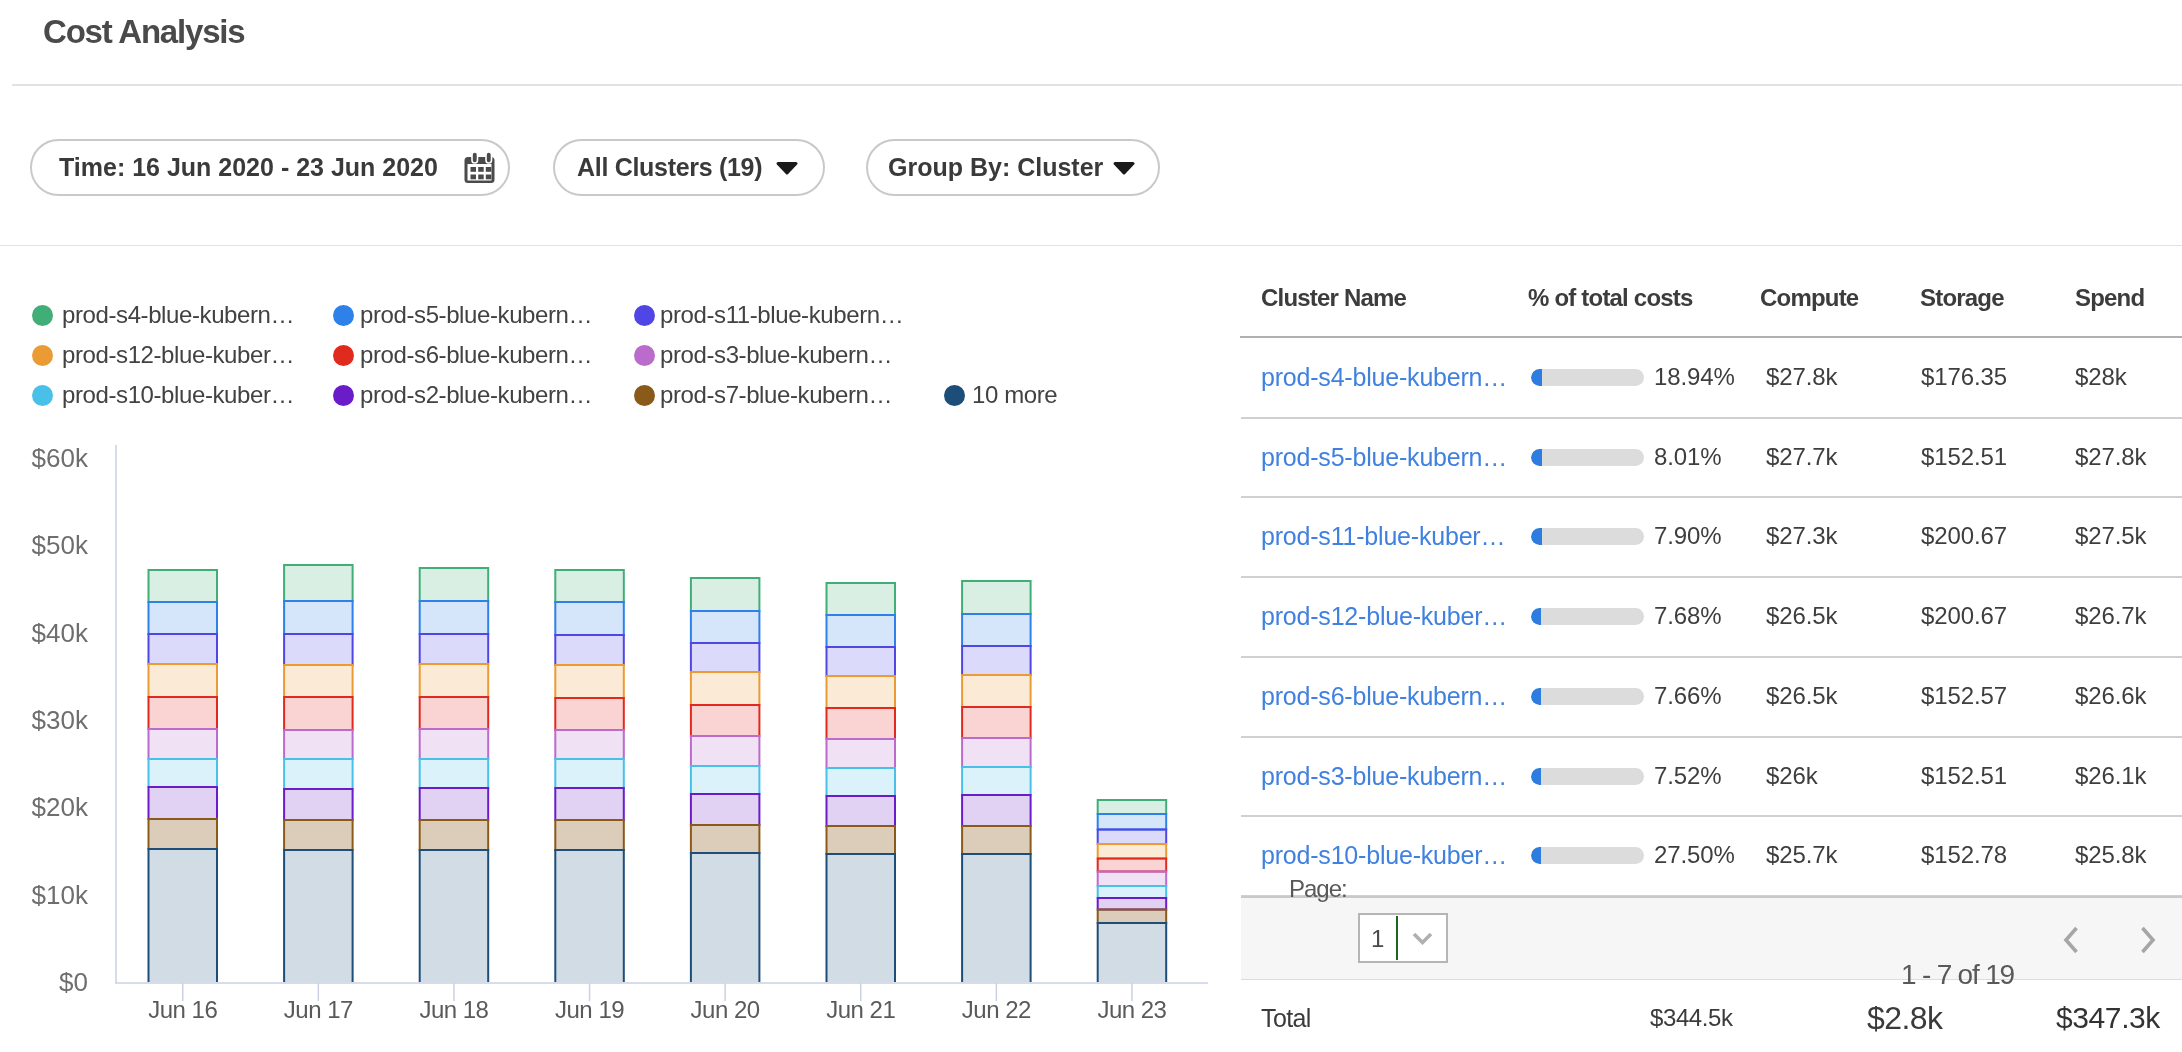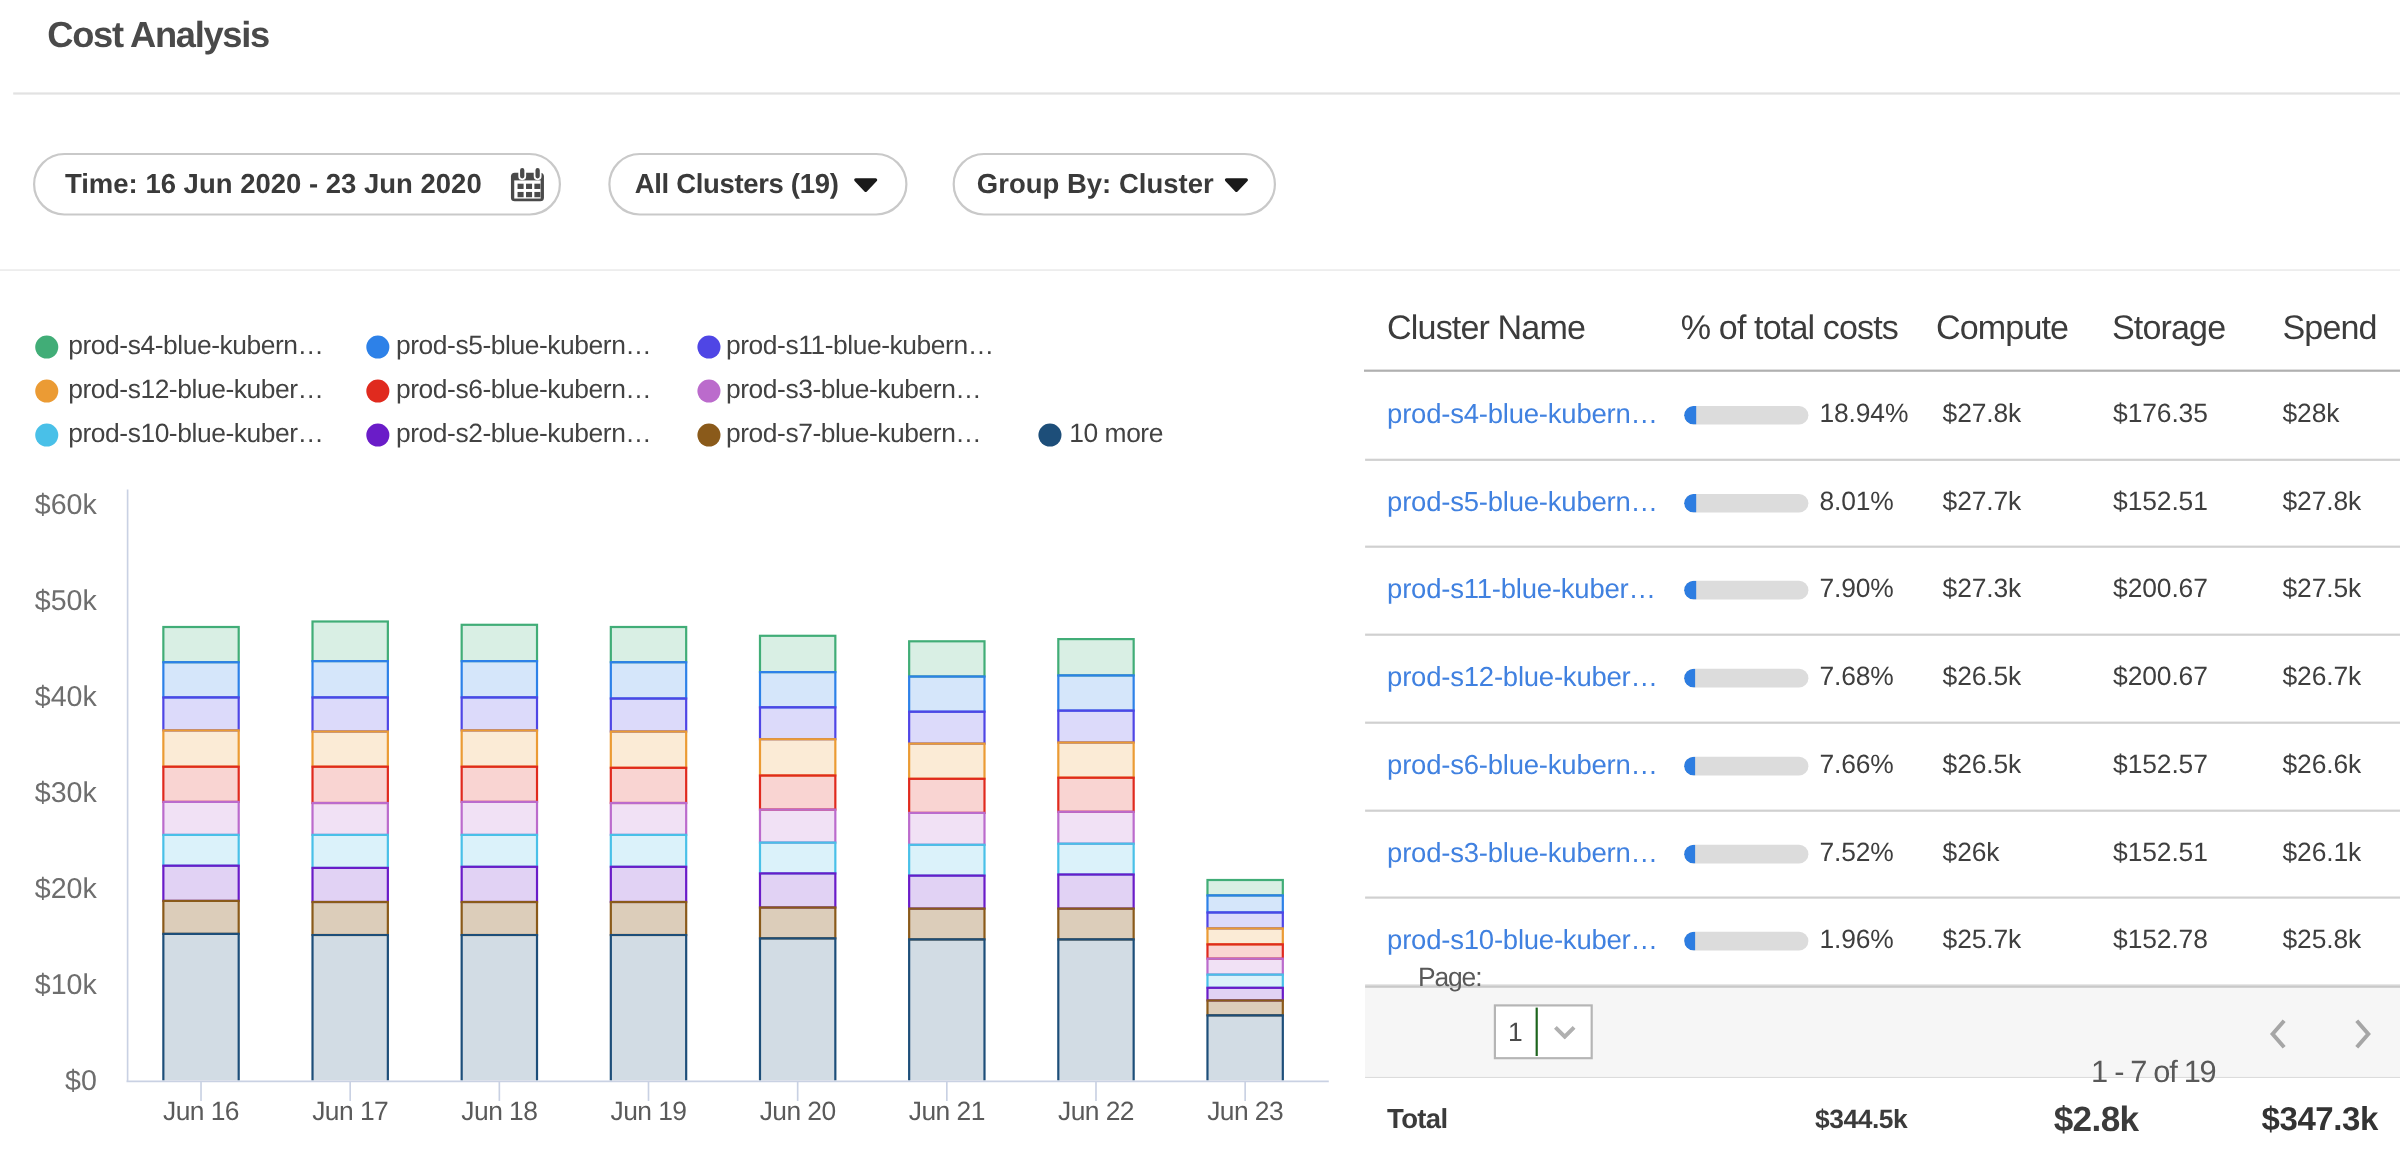--- a/index.html
+++ b/index.html
@@ -2,27 +2,27 @@
 <html><head><meta charset="utf-8">
 <style>
 * { margin:0; padding:0; box-sizing:border-box; }
 html,body { width:2182px; height:1052px; background:#fff; font-family:"Liberation Sans",sans-serif; position:relative; overflow:hidden; }
 .abs { position:absolute; }
 .hline { position:absolute; height:1px; background:#e2e2e2; }
 .pill { position:absolute; top:139px; height:57px; border:2px solid #c9c9c9; border-radius:29px; background:#fff;
   display:flex; align-items:center; font-weight:bold; font-size:25px; color:#3a3a3a; white-space:nowrap; }
 .dot { position:absolute; width:21px; height:21px; border-radius:50%; }
 .legtext { position:absolute; transform:translateY(-50%); font-size:24px; letter-spacing:-0.4px; color:#424242; white-space:nowrap; }
-.hdr { position:absolute; transform:translateY(-50%); font-size:31px; letter-spacing:-0.8px; font-weight:normal; color:#3c3c3c; white-space:nowrap; }
+.hdr { position:absolute; transform:translateY(-50%); font-size:24px; letter-spacing:-0.8px; font-weight:bold; color:#3c3c3c; white-space:nowrap; }
 .link { position:absolute; transform:translateY(-50%); font-size:25px; letter-spacing:-0.2px; color:#4081e0; white-space:nowrap; }
 .val { position:absolute; transform:translateY(-50%); font-size:24px; letter-spacing:-0.1px; color:#3e3e3e; white-space:nowrap; }
 .sep { position:absolute; height:1.5px; background:#d0d0d0; }
 .pbar { position:absolute; background:#dcdcdc; border-radius:9px; overflow:hidden; }
 .pfill { height:100%; background:#2d7de1; border-radius:9px 0 0 9px; }
-.bold { font-weight:bold; }
+.bold { font-weight:normal; }
 </style></head>
 <body>
 <div class="abs" style="left:43px;top:13px;font-size:33px;font-weight:bold;letter-spacing:-1.2px;color:#4a4a4a">Cost Analysis</div>
 <div class="hline" style="left:12px;top:84px;width:2170px;height:2px"></div>
 
 <div class="pill" style="left:30px;width:480px;padding-left:27px">Time: 16 Jun 2020 - 23 Jun 2020
 <svg style="margin-left:25px" width="33" height="34" viewBox="0 0 33 34">
 <rect x="1.5" y="6" width="30" height="26" rx="3.5" fill="#4a4a4a"></rect>
 <rect x="9" y="1" width="5.5" height="11" rx="2.7" fill="#4a4a4a" stroke="#fff" stroke-width="1.6"></rect>
 <rect x="23" y="1" width="5.5" height="11" rx="2.7" fill="#4a4a4a" stroke="#fff" stroke-width="1.6"></rect>
@@ -246,21 +246,21 @@
   </div>
 <div class="val" style="left:1654px;top:776px">7.52%</div>
 <div class="val" style="left:1766px;top:776px">$26k</div>
 <div class="val" style="left:1921px;top:776px">$152.51</div>
 <div class="val" style="left:2075px;top:776px">$26.1k</div>
 <div class="sep" style="left:1241px;top:815px;width:941px"></div>
 <div class="link" style="left:1261px;top:855px">prod-s10-blue-kuber…</div>
 <div class="pbar" style="left:1531px;top:846.5px;width:113px;height:17px">
     <div class="pfill" style="width:10.1px"></div>
   </div>
-<div class="val" style="left:1654px;top:855px">1.96%</div>
+<div class="val" style="left:1654px;top:855px">27.50%</div>
 <div class="val" style="left:1766px;top:855px">$25.7k</div>
 <div class="val" style="left:1921px;top:855px">$152.78</div>
 <div class="val" style="left:2075px;top:855px">$25.8k</div>
 <div class="sep" style="left:1241px;top:895px;width:941px"></div>
 
 <div class="abs" style="left:1241px;top:896px;width:941px;height:84px;background:#f6f6f6;border-top:2px solid #c9c9c9;border-bottom:1px solid #dcdcdc"></div>
 <div class="val" style="left:1289px;top:889px;color:#595959;letter-spacing:-1px">Page:</div>
 <div class="abs" style="left:1358px;top:913px;width:90px;height:50px;background:#fff;border:2px solid #b5b5b5"></div>
 <div class="val" style="left:1371px;top:939px;color:#4a4a4a">1</div>
 <div class="abs" style="left:1396px;top:916px;width:2px;height:44px;background:#1e651e"></div>

